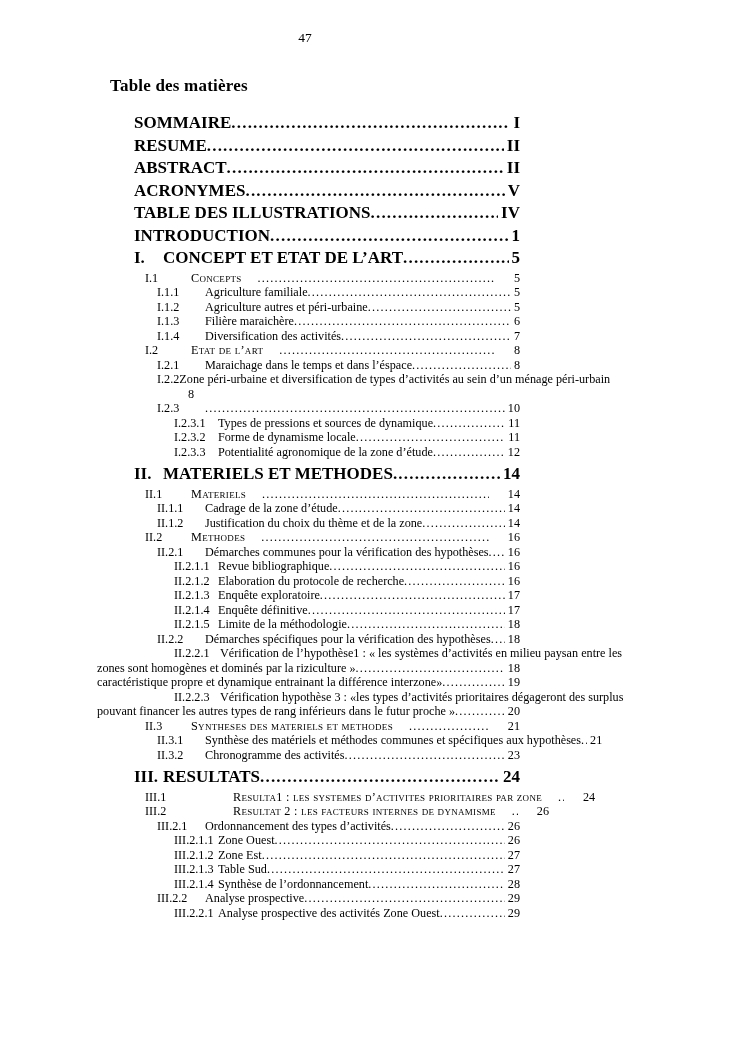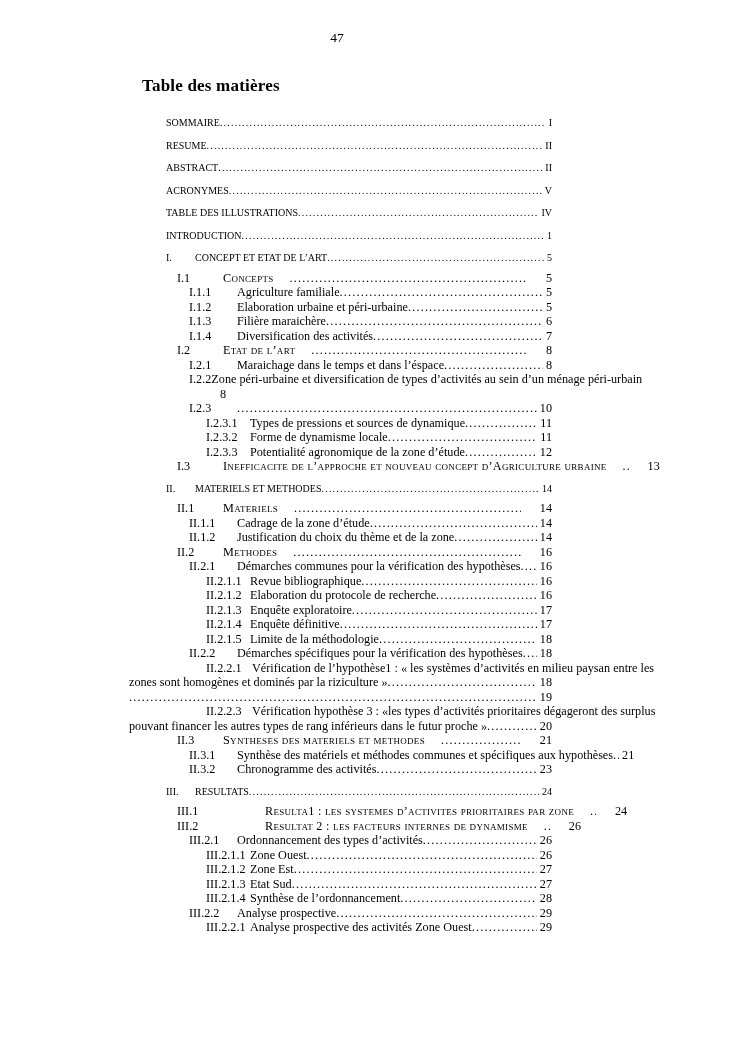--- a/index.html
+++ b/index.html
@@ -1,27 +1,27 @@
 <!DOCTYPE html>
 <html><head>
 <meta charset="utf-8">
 <style>
   html,body { margin:0; padding:0; }
   body {
     width:745px; height:1053px; background:#ffffff; color:#000;
     font-family:"Liberation Serif","DejaVu Serif",serif;
     overflow:hidden;
   }
-  .page { width:610px; height:1053px; position:relative;margin-left:32px; }
+  .page { width:610px; height:1053px; position:relative; }
   .pagenum-header { padding-top:30px; text-align:center; font-size:13.5px; }
   .doc-title { margin:30px 0 20px 110px; font-size:17px; font-weight:bold; letter-spacing:0.2px; }
   .toc { padding:0 90px 0 97px; font-size:12.2px; line-height:14.5px; }
 
   .row { display:flex; align-items:baseline; }
-  .row.top { font-weight:normal; font-size:10px; margin:8px 0 5px 0; }
+  .row.top { font-weight:bold; font-size:17px; margin:8px 0 5px 0; }
   .num { flex:none; }
   .txt { flex:none; white-space:nowrap; }
   .dots { flex:1 1 auto; overflow:hidden; white-space:nowrap; min-width:6px; }
   .dots::after { content:"......................................................................................................................................................................................................"; letter-spacing:1.2px; }
   .pg { flex:none; padding-left:3px; text-align:right; }
 
   .lvl0 { padding-left:37px; } .lvl0 .num { min-width:29px; }
   .lvl1 { padding-left:48px;gap:16px; } .lvl1 .num { min-width:30px; }
   .lvl2 { padding-left:60px; } .lvl2 .num { min-width:48px; }
   .lvl3 { padding-left:77px; } .lvl3 .num { min-width:44px; }
@@ -87,21 +87,21 @@
         <span class="pg">5</span>
       </div>
       <div class="row it lvl2">
         <span class="num">I.1.1</span>
         <span class="txt">Agriculture familiale</span>
         <span class="dots"></span>
         <span class="pg">5</span>
       </div>
       <div class="row it lvl2">
         <span class="num">I.1.2</span>
-        <span class="txt">Elaboration urbaine et péri-urbaine</span>
+        <span class="txt">Agriculture autres et péri-urbaine</span>
         <span class="dots"></span>
         <span class="pg">5</span>
       </div>
       <div class="row it lvl2">
         <span class="num">I.1.3</span>
         <span class="txt">Filière maraichère</span>
         <span class="dots"></span>
         <span class="pg">6</span>
       </div>
       <div class="row it lvl2">
@@ -144,26 +144,20 @@
         <span class="num">I.2.3.2</span>
         <span class="txt">Forme de dynamisme locale</span>
         <span class="dots"></span>
         <span class="pg">11</span>
       </div>
       <div class="row plain lvl3">
         <span class="num">I.2.3.3</span>
         <span class="txt">Potentialité agronomique de la zone d’étude</span>
         <span class="dots"></span>
         <span class="pg">12</span>
-      </div>
-      <div class="row sc lvl1">
-        <span class="num">I.3</span>
-        <span class="txt">Inefficacite de l’approche et nouveau concept d’Agriculture urbaine</span>
-        <span class="dots"></span>
-        <span class="pg">13</span>
       </div>
       <div class="row top lvl0">
         <span class="num">II.</span>
         <span class="txt">MATERIELS ET METHODES</span>
         <span class="dots"></span>
         <span class="pg">14</span>
       </div>
       <div class="row sc lvl1">
         <span class="num">II.1</span>
         <span class="txt">Materiels</span>
@@ -233,20 +227,21 @@
       <div class="row plain hang">
         <div class="l1"><span class="num">II.2.2.1</span><span class="txt">Vérification de l’hypothèse1 : « les systèmes d’activités en milieu paysan entre les</span></div>
         <div class="l2">
           <span class="txt">zones sont homogènes et dominés par la riziculture »</span>
           <span class="dots"></span>
           <span class="pg">18</span>
         </div>
       </div>
       <div class="row plain hang">
         <div class="l2">
+          <span class="txt">caractéristique propre et dynamique entrainant la différence interzone»</span>
           <span class="dots"></span>
           <span class="pg">19</span>
         </div>
       </div>
       <div class="row plain hang">
         <div class="l1"><span class="num">II.2.2.3</span><span class="txt">Vérification hypothèse 3 : «les types d’activités prioritaires dégageront des surplus</span></div>
         <div class="l2">
           <span class="txt">pouvant financer les autres types de rang inférieurs dans le futur proche »</span>
           <span class="dots"></span>
           <span class="pg">20</span>
@@ -301,21 +296,21 @@
         <span class="pg">26</span>
       </div>
       <div class="row plain lvl3">
         <span class="num">III.2.1.2</span>
         <span class="txt">Zone Est</span>
         <span class="dots"></span>
         <span class="pg">27</span>
       </div>
       <div class="row plain lvl3">
         <span class="num">III.2.1.3</span>
-        <span class="txt">Etat Sud</span>
+        <span class="txt">Table Sud</span>
         <span class="dots"></span>
         <span class="pg">27</span>
       </div>
       <div class="row plain lvl3">
         <span class="num">III.2.1.4</span>
         <span class="txt">Synthèse de l’ordonnancement</span>
         <span class="dots"></span>
         <span class="pg">28</span>
       </div>
       <div class="row it lvl2">

